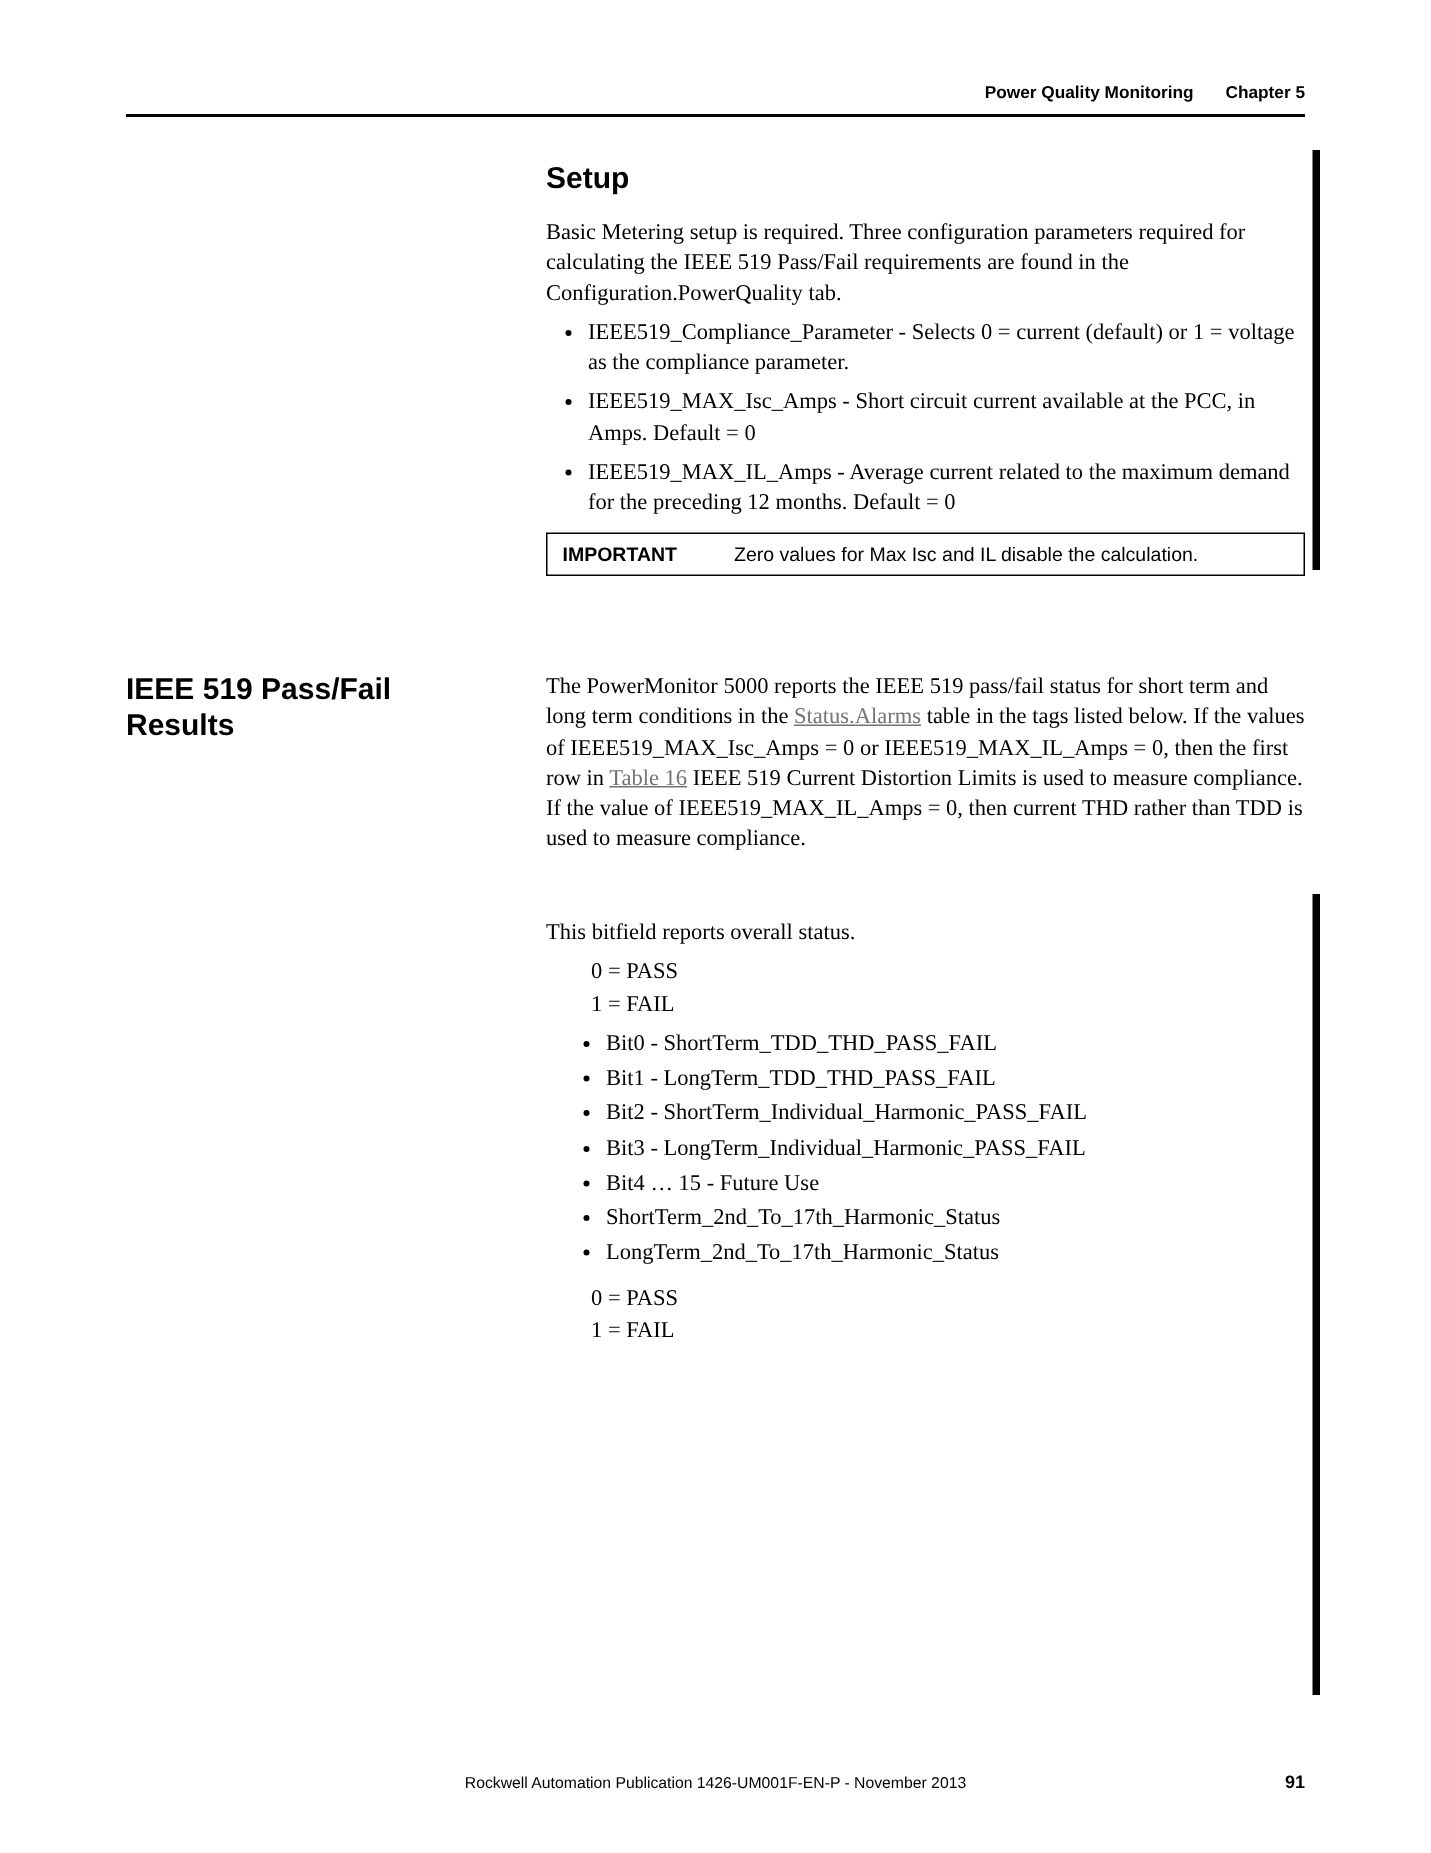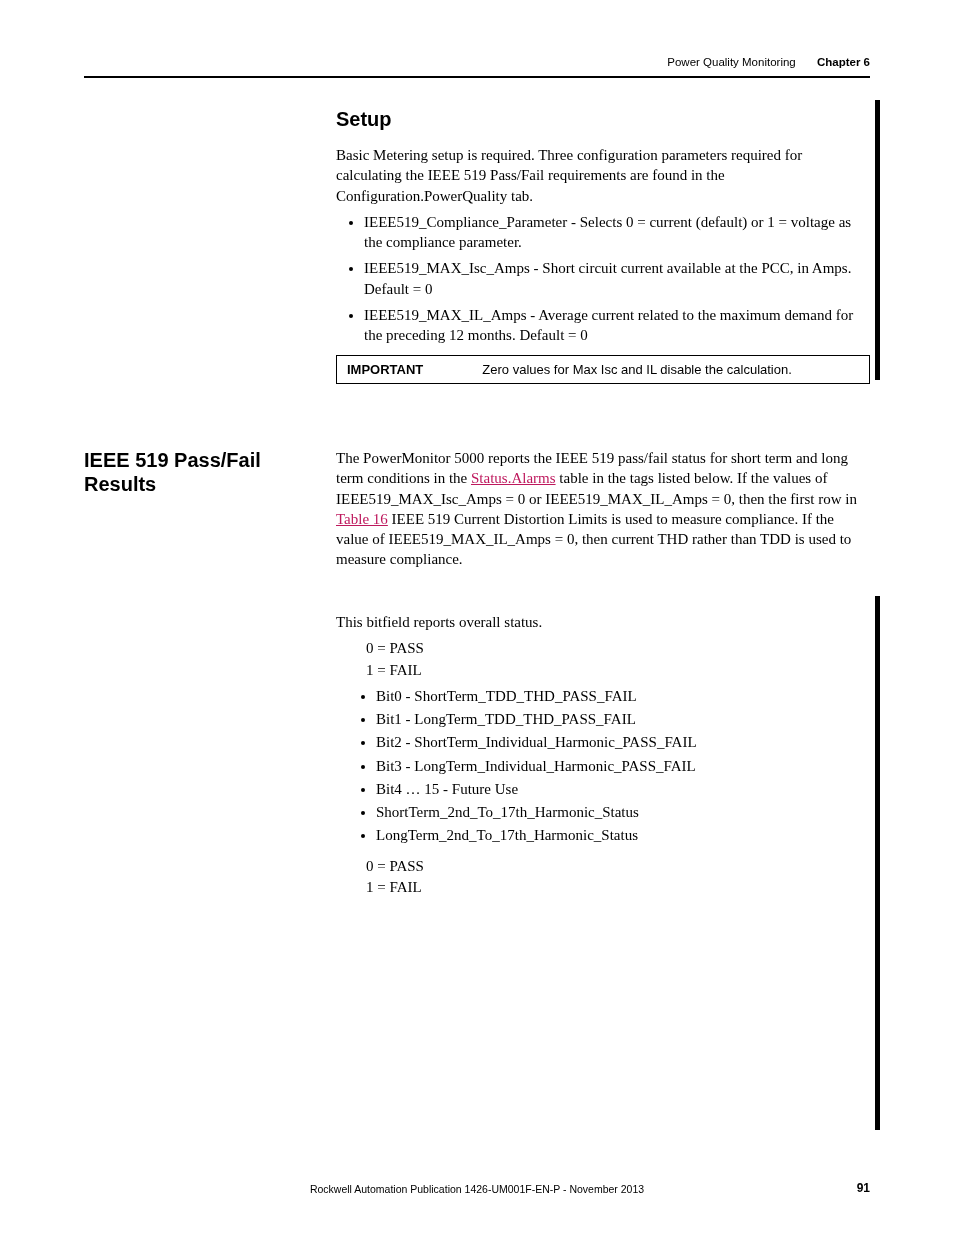--- a/index.html
+++ b/index.html
@@ -17,34 +17,34 @@
     height: 1235px;
     box-sizing: border-box;
   }
   .header-right {
     position: absolute;
     top: 56px;
     right: 84px;
     font-family: "Helvetica Neue", Arial, sans-serif;
     font-size: 11.5px;
   }
-  .header-right .pqm { font-weight: 400; margin-right: 18px; margin-left: 48px; }
+  .header-right .pqm { font-weight: 700; margin-right: 18px; margin-left: 48px; }
   .header-right .chap { font-weight: 700; }
   .top-rule {
     position: absolute;
     top: 76px;
     left: 84px;
     right: 84px;
     border-top: 2px solid #000;
   }
 
   
   .main {
     position: absolute;
-    left: 336px;
+    left: 364px;
     right: 84px;
     top: 100px;
   }
   .sidecol {
     position: absolute;
     left: 84px;
     width: 250px;
   }
   h2.setup {
     font-family: "Helvetica Neue", Arial, sans-serif;
@@ -74,40 +74,40 @@
     font-size: 15px;
     line-height: 1.45;
     margin: 0 0 0 30px;
   }
   .important-box {
     border: 1px solid #000;
     padding: 6px 10px;
     margin-top: 8px;
     display: flex;
     align-items: flex-start;
-    gap: 37px;
+    gap: 16px;
   }
   .important-box .lab {
     font-family: "Helvetica Neue", Arial, sans-serif;
     font-weight: 700;
     font-size: 13px;
     white-space: nowrap;
   }
   .important-box .txt {
     font-family: "Helvetica Neue", Arial, sans-serif;
     font-size: 13px;
     margin-left: 22px;
   }
   .side-heading {
     font-family: "Helvetica Neue", Arial, sans-serif;
     font-weight: 700;
     font-size: 20px;
     line-height: 1.2;
   }
-  a.link { color: #be185d; }
+  a.link { color: #737373; }
 
   
   .vbar {
     position: absolute;
     right: 74px;
     width: 5px;
     background: #000;
   }
 
   .footer {
@@ -127,21 +127,21 @@
     font-size: 12px;
   }
 </style>
 </head>
 <body>
 
 <div class="page">
 
   <div class="header-right">
     <span class="pqm">Power Quality Monitoring</span>
-    <span class="chap">Chapter 6</span>
+    <span class="chap">Chapter 5</span>
   </div>
   <div class="top-rule"></div>
 
   <div class="vbar" style="top:100px; height:280px;"></div>
   <div class="vbar" style="top:596px; height:534px;"></div>
 
   <div class="main" style="top:108px;">
     <h2 class="setup">Setup</h2>
     <p class="body">Basic Metering setup is required. Three configuration parameters required for calculating the IEEE 519 Pass/Fail requirements are found in the Configuration.PowerQuality tab.</p>
     <ul class="body">

